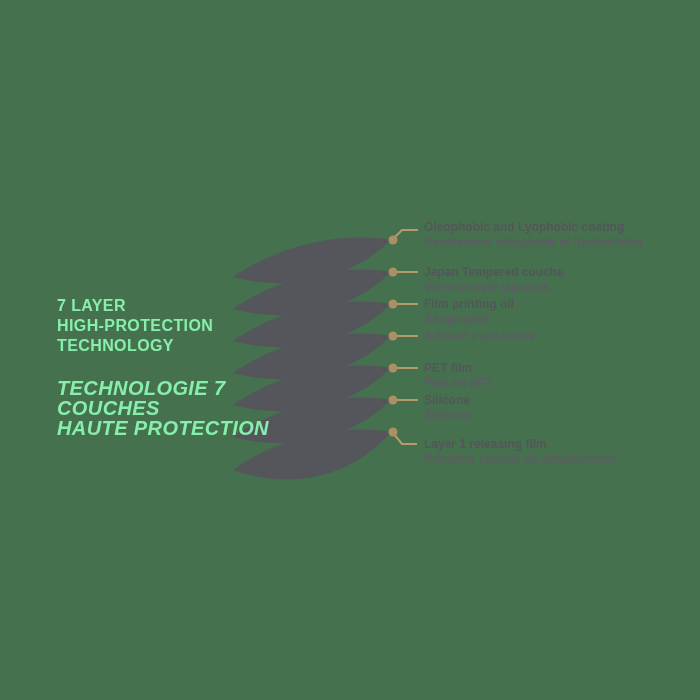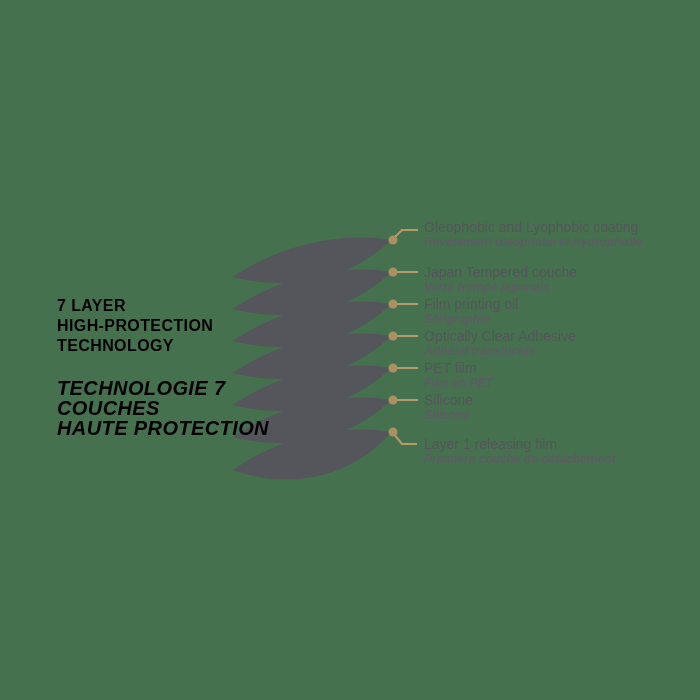--- a/index.html
+++ b/index.html
@@ -23,21 +23,21 @@
     height: 700px;
   }
   .layer-sheet { fill: #54565c; }
   .connector { stroke: #b59b6c; stroke-width: 2; fill: none; }
   .layer-dot { fill: #ab9062; }
 
   .title-block {
     position: absolute;
     left: 57px;
     top: 296px;
-    color: #000000;
+    color: #86efac;
   }
   .title-en {
     font-size: 16px;
     line-height: 20px;
     font-weight: bold;
     letter-spacing: 0.4px;
     text-transform: uppercase;
   }
   .title-fr {
     margin-top: 22px;
@@ -48,23 +48,23 @@
     letter-spacing: 0.4px;
     text-transform: uppercase;
   }
 
   .layer-label {
     position: absolute;
     left: 424px;
     white-space: nowrap;
   }
   .layer-label .en {
-    font-size: 14px;
+    font-size: 12px;
     line-height: 15px;
-    font-weight: normal;
+    font-weight: bold;
     color: #54565b;
   }
   .layer-label .fr {
     font-size: 12px;
     line-height: 13px;
     font-weight: bold;
     font-style: italic;
     color: #5b5d62;
     margin-top: 1px;
   }
@@ -126,21 +126,20 @@
   </div>
   <div class="layer-label" style="top:265px">
     <div class="en">Japan Tempered couche</div>
     <div class="fr">Verre trempé japonais</div>
   </div>
   <div class="layer-label" style="top:297px">
     <div class="en">Film printing oil</div>
     <div class="fr">Sérigraphie</div>
   </div>
   <div class="layer-label" style="top:329px">
-    <div class="en">Optically Clear Adhesive</div>
     <div class="fr">Adhésif translucide</div>
   </div>
   <div class="layer-label" style="top:361px">
     <div class="en">PET film</div>
     <div class="fr">Film en PET</div>
   </div>
   <div class="layer-label" style="top:393px">
     <div class="en">Silicone</div>
     <div class="fr">Silicone</div>
   </div>

